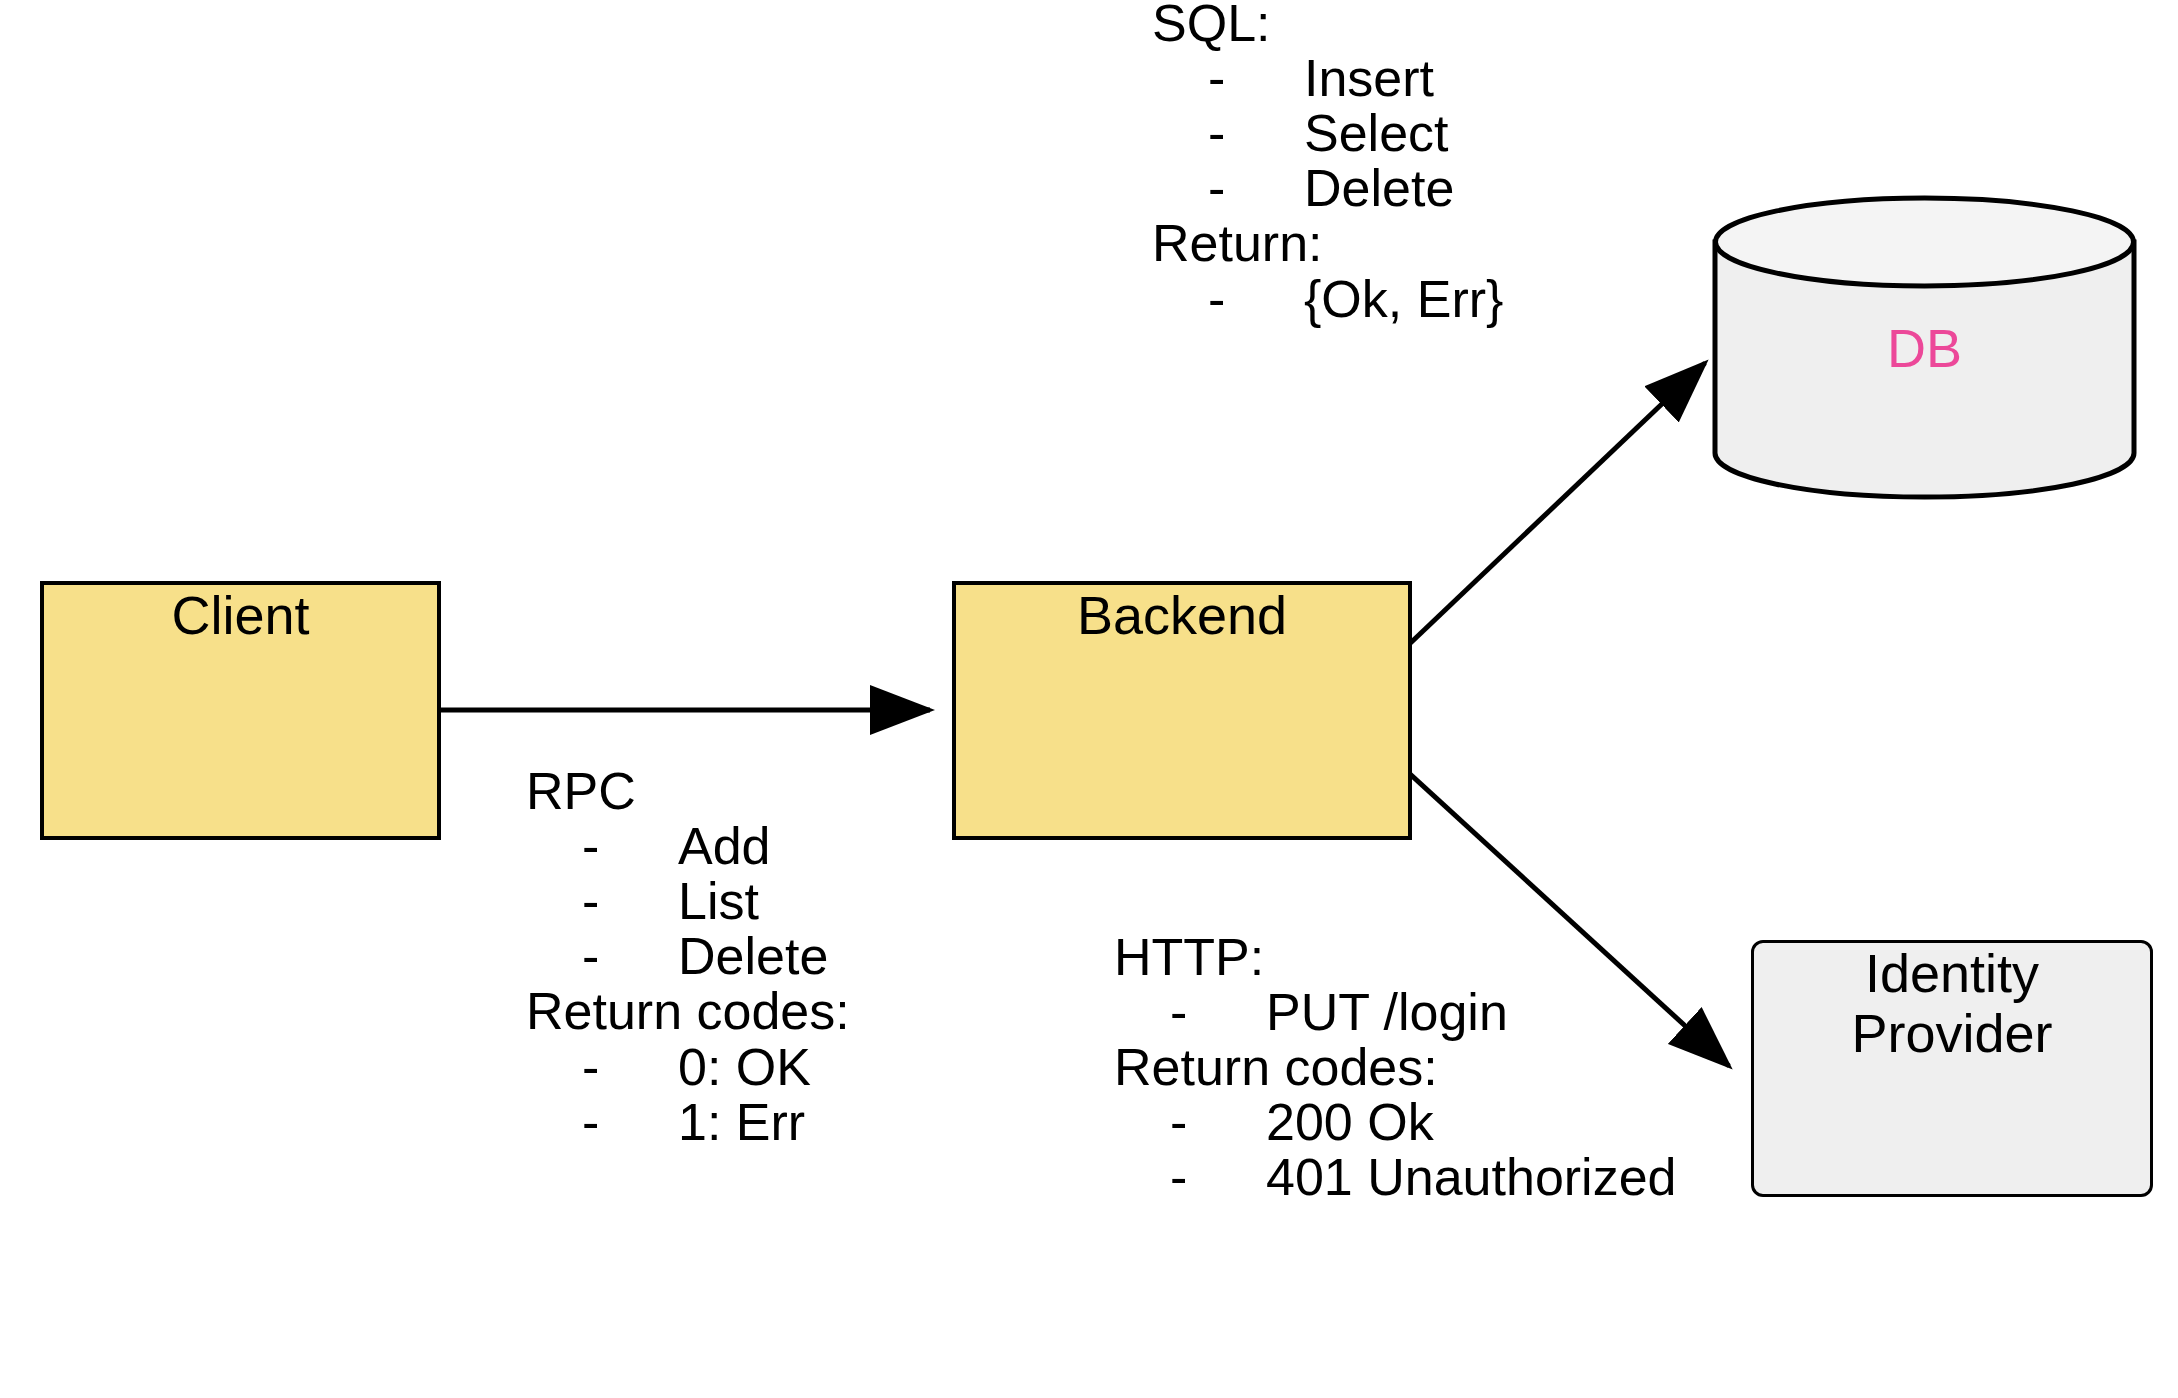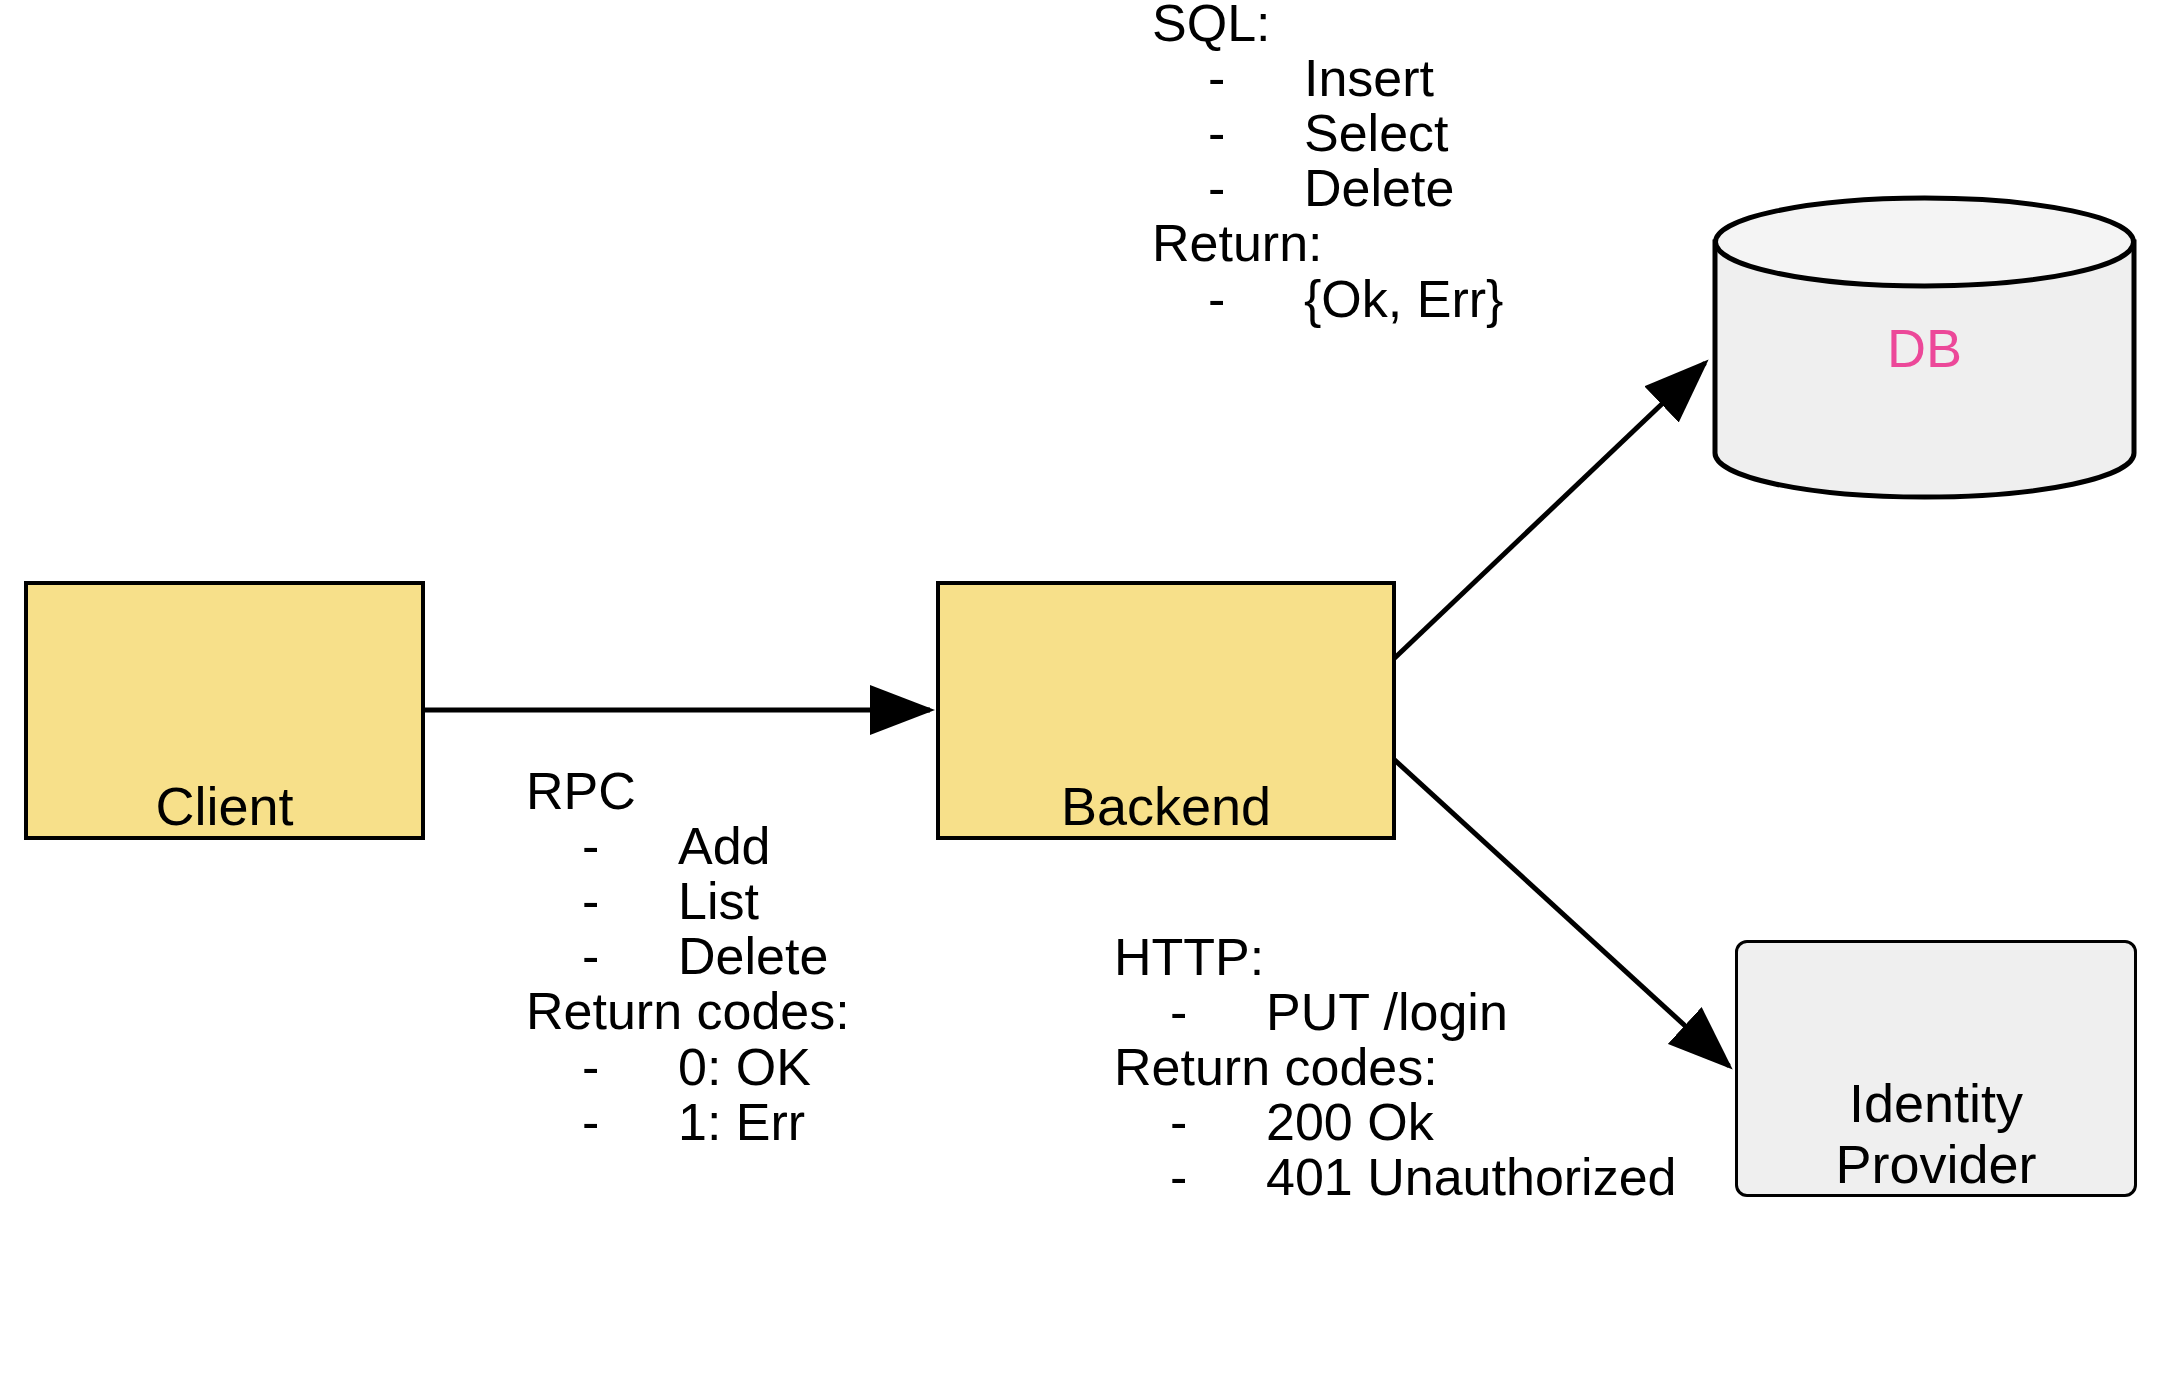--- a/index.html
+++ b/index.html
@@ -28,24 +28,25 @@
     width: 2178px;
     height: 1398px;
     pointer-events: none;
   }
 
   
   .node-box {
     position: absolute;
     box-sizing: border-box;
     display: flex;
-    align-items: flex-end;
+    align-items: flex-start;
     justify-content: center;
     text-align: center;
     line-height: 1.12;
+    margin-left: 16px;
   }
   .node-box.process {
     background: #f7e08a;
     border: 4px solid #000000;
   }
   .node-box.external {
     background: #efefef;
     border: 3px solid #000000;
   }
   .node-label {

